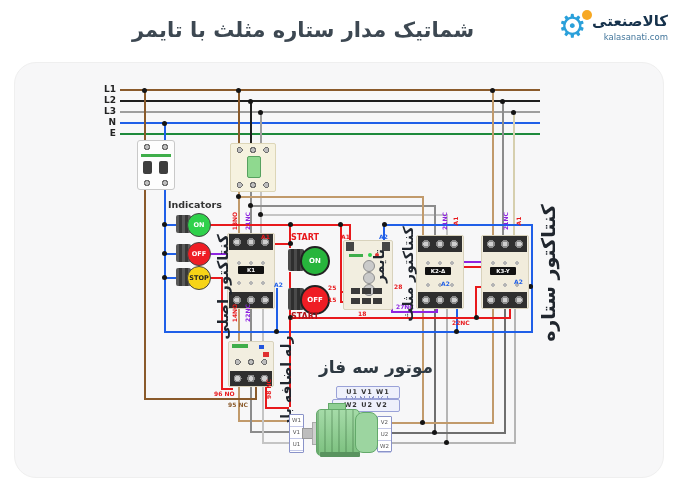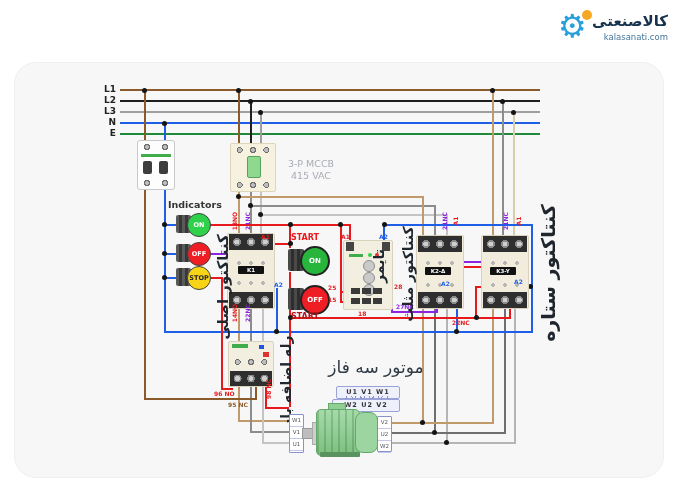--- a/index.html
+++ b/index.html
@@ -25,21 +25,21 @@
   
   .w{position:absolute;}
   .dot{position:absolute;width:5px;height:5px;border-radius:50%;background:#141414;}
   
   .hlab{position:absolute;font-size:6px;line-height:7px;font-weight:bold;white-space:nowrap;}
   .tlab{position:absolute;width:24px;height:8px;font-size:6px;line-height:8px;font-weight:bold;
         text-align:center;transform:rotate(-90deg);white-space:nowrap;}
   .red{color:#e8191c}.blue{color:#1f5fe8}.purple{color:#8e24e0}.brown{color:#8a5a2b}
   .fa-vert{position:absolute;transform:rotate(-90deg);direction:rtl;text-align:center;
            font-weight:bold;color:#20262e;white-space:nowrap;}
-  .fa-h{position:absolute;direction:rtl;text-align:center;font-weight:normal;color:#2e3942;}
+  .fa-h{position:absolute;direction:rtl;text-align:center;font-weight:bold;color:#2e3942;}
   
   .mcb{position:absolute;left:137px;top:140px;width:36px;height:48px;background:#fdfdfd;
        border:1px solid #c9c9c9;border-radius:3px;}
   .mcb .strip{position:absolute;left:3px;top:13px;width:30px;height:3px;background:#3fae4a;}
   .mcb .tog{position:absolute;top:20px;width:9px;height:13px;background:#3d3d3d;border-radius:2px;}
   .screwrow2{position:absolute;height:6px;width:100%;
      background:radial-gradient(circle 3px at 25% 50%,#bdbdbd 0 2px,#6f6f6f 2px 3px,transparent 3px),
                 radial-gradient(circle 3px at 75% 50%,#bdbdbd 0 2px,#6f6f6f 2px 3px,transparent 3px);}
   .screwrow3{position:absolute;height:6px;width:100%;
      background:radial-gradient(circle 3px at 20% 50%,#bdbdbd 0 2px,#6f6f6f 2px 3px,transparent 3px),
@@ -108,20 +108,21 @@
   .motor-cap{position:absolute;left:355px;top:412px;width:21px;height:39px;border-radius:8px;
       border:1px solid #63a96a;background:#9cd5a0;}
   .motor-box{position:absolute;left:328px;top:403px;width:16px;height:8px;background:#8fcf94;border:1px solid #63a96a;}
   .motor-base{position:absolute;left:320px;top:452px;width:40px;height:5px;background:#59935f;border-radius:1px;}
 </style>
 </head>
 <body>
 
 <div class="page">
 
+  <div class="title">شماتیک مدار ستاره مثلث با تایمر</div>
   <div class="logo">
     <span class="gear">⚙</span>
     <span class="gear-dot"></span>
     <span class="brand">کالاصنعتی</span>
     <span class="domain">kalasanati.com</span>
   </div>
 
   <div class="board"></div>
 
   <div class="rail r1 w" style="background:#8a5a2b"></div>
@@ -260,23 +261,20 @@
     <div class="tog" style="left:5px"></div>
     <div class="tog" style="left:21px"></div>
     <div class="screwrow2" style="bottom:3px"></div>
   </div>
 
   <div class="mccb">
     <div class="screwrow3" style="top:3px"></div>
     <div class="rocker"></div>
     <div class="screwrow3" style="bottom:3px"></div>
   </div>
-  <div class="devlab2" style="left:283px;top:158px;width:56px">
-    <span>3-P MCCB</span><br><span>415 VAC</span>
-  </div>
 
   <div class="hlab" style="left:168px;top:201px;font-size:9.5px;color:#333">Indicators</div>
   <div class="lamp" style="left:176px;top:212px">
     <div class="lamp-base"></div>
     <div class="lamp-lens" style="background:#2fd14b;color:#fff">ON</div>
   </div>
   <div class="lamp" style="left:176px;top:241px">
     <div class="lamp-base"></div>
     <div class="lamp-lens" style="background:#ef1d24;color:#fff">OFF</div>
   </div>

